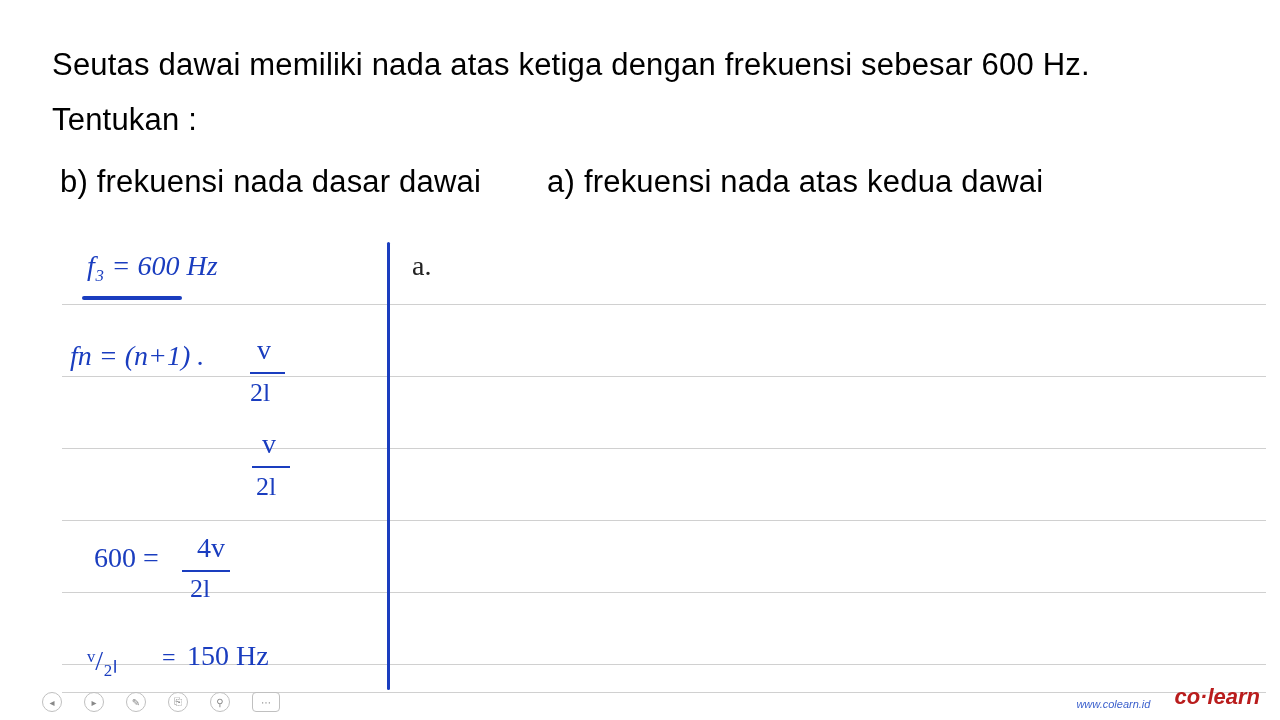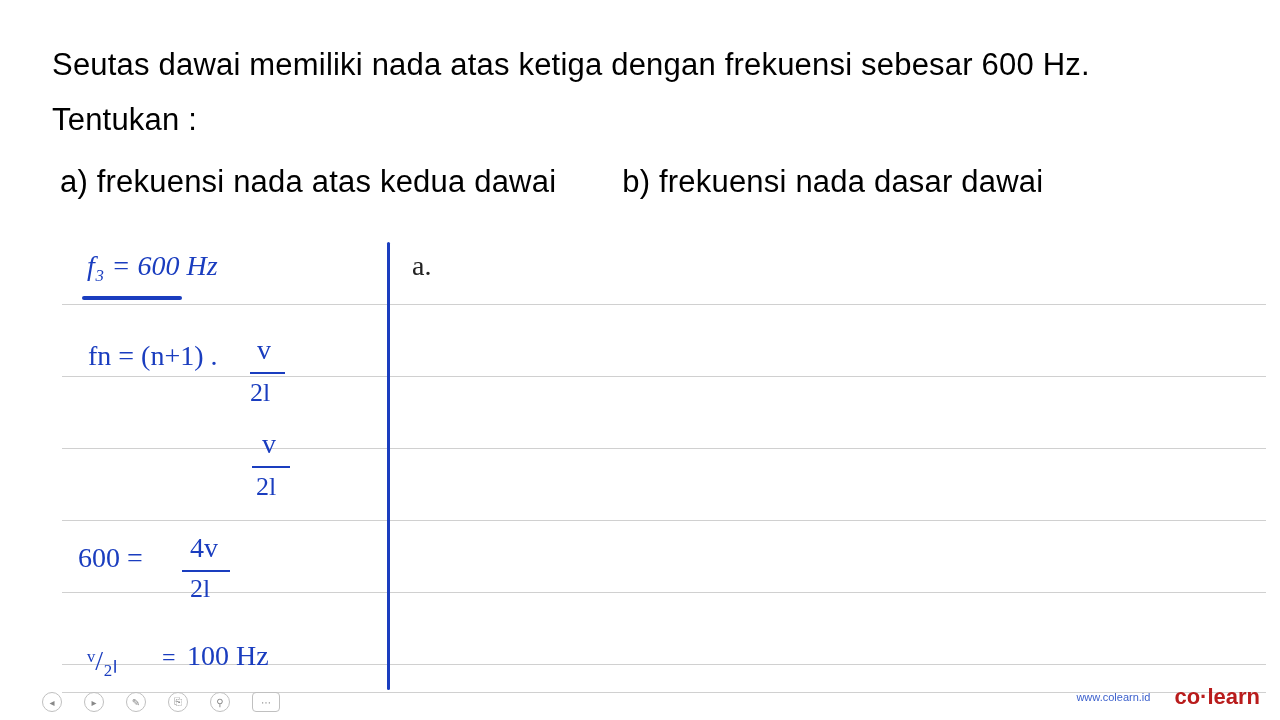--- a/index.html
+++ b/index.html
@@ -89,78 +89,79 @@
     }
     .ctrl.wide {
       border-radius: 4px;
       width: 28px;
     }
     .brand {
       position: absolute;
       bottom: 10px;
       right: 20px;
       display: flex;
-      align-items: center;
+      align-items: flex-end;
       gap: 8px;
+      font-style: italic;
     }
     .brand-url {
       font-size: 11px;
       color: #3a5fcc;
     }
     .brand-logo {
       font-size: 22px;
       color: #b91c1c;
       font-weight: 600;
     }
   </style>
 </head>
 <body>
 
 <div class="question-area">
   <div class="question-line">Seutas dawai memiliki nada atas ketiga dengan frekuensi sebesar 600 Hz.</div>
   <div class="question-line">Tentukan :</div>
   <div class="parts-row">
+    <div class="question-line">b) frekuensi nada dasar dawai</div>
     <div class="question-line">a) frekuensi nada atas kedua dawai</div>
-    <div class="question-line">b) frekuensi nada dasar dawai</div>
   </div>
 </div>
 
 <div class="work-area">
   <div class="work-line" style="top:72px"></div>
   <div class="work-line" style="top:144px"></div>
   <div class="work-line" style="top:216px"></div>
   <div class="work-line" style="top:288px"></div>
   <div class="work-line" style="top:360px"></div>
   <div class="work-line" style="top:432px"></div>
   <div class="work-line" style="top:460px"></div>
 
   <div class="handwriting" style="left:55px; top:18px; font-style:italic">f₃ = 600 Hz</div>
   <div class="underline-stroke" style="left:50px; top:64px; width:100px"></div>
 
   <div class="handwriting hw-black" style="left:380px; top:18px">a.</div>
 
   <div class="divider-line" style="left:355px; top:10px; height:448px"></div>
 
-  <div class="handwriting" style="left:56px; top:108px; ">fn = (n+1) .</div>
+  <div class="handwriting" style="left:38px; top:108px; font-style:italic">fn = (n+1) .</div>
   <div class="handwriting" style="left:225px; top:102px">v</div>
   <div class="frac-line" style="left:218px; top:140px; width:35px"></div>
   <div class="handwriting" style="left:218px; top:146px; font-size:26px">2l</div>
 
   <div class="handwriting" style="left:230px; top:196px">v</div>
   <div class="frac-line" style="left:220px; top:234px; width:38px"></div>
   <div class="handwriting" style="left:224px; top:240px; font-size:26px">2l</div>
 
-  <div class="handwriting" style="left:46px; top:310px">600 =</div>
-  <div class="handwriting" style="left:158px; top:300px">4v</div>
+  <div class="handwriting" style="left:62px; top:310px">600 =</div>
+  <div class="handwriting" style="left:165px; top:300px">4v</div>
   <div class="frac-line" style="left:150px; top:338px; width:48px"></div>
   <div class="handwriting" style="left:158px; top:342px; font-size:26px">2l</div>
 
   <div class="handwriting" style="left:55px; top:408px; font-size:28px">ᵛ/₂ₗ</div>
   <div class="handwriting" style="left:130px; top:412px; font-size:24px">=</div>
-  <div class="handwriting" style="left:155px; top:408px">100 Hz</div>
+  <div class="handwriting" style="left:155px; top:408px">150 Hz</div>
 </div>
 
 <div class="bottom-controls">
   <div class="ctrl">◂</div>
   <div class="ctrl">▸</div>
   <div class="ctrl">✎</div>
   <div class="ctrl">⎘</div>
   <div class="ctrl">⚲</div>
   <div class="ctrl wide">⋯</div>
 </div>

